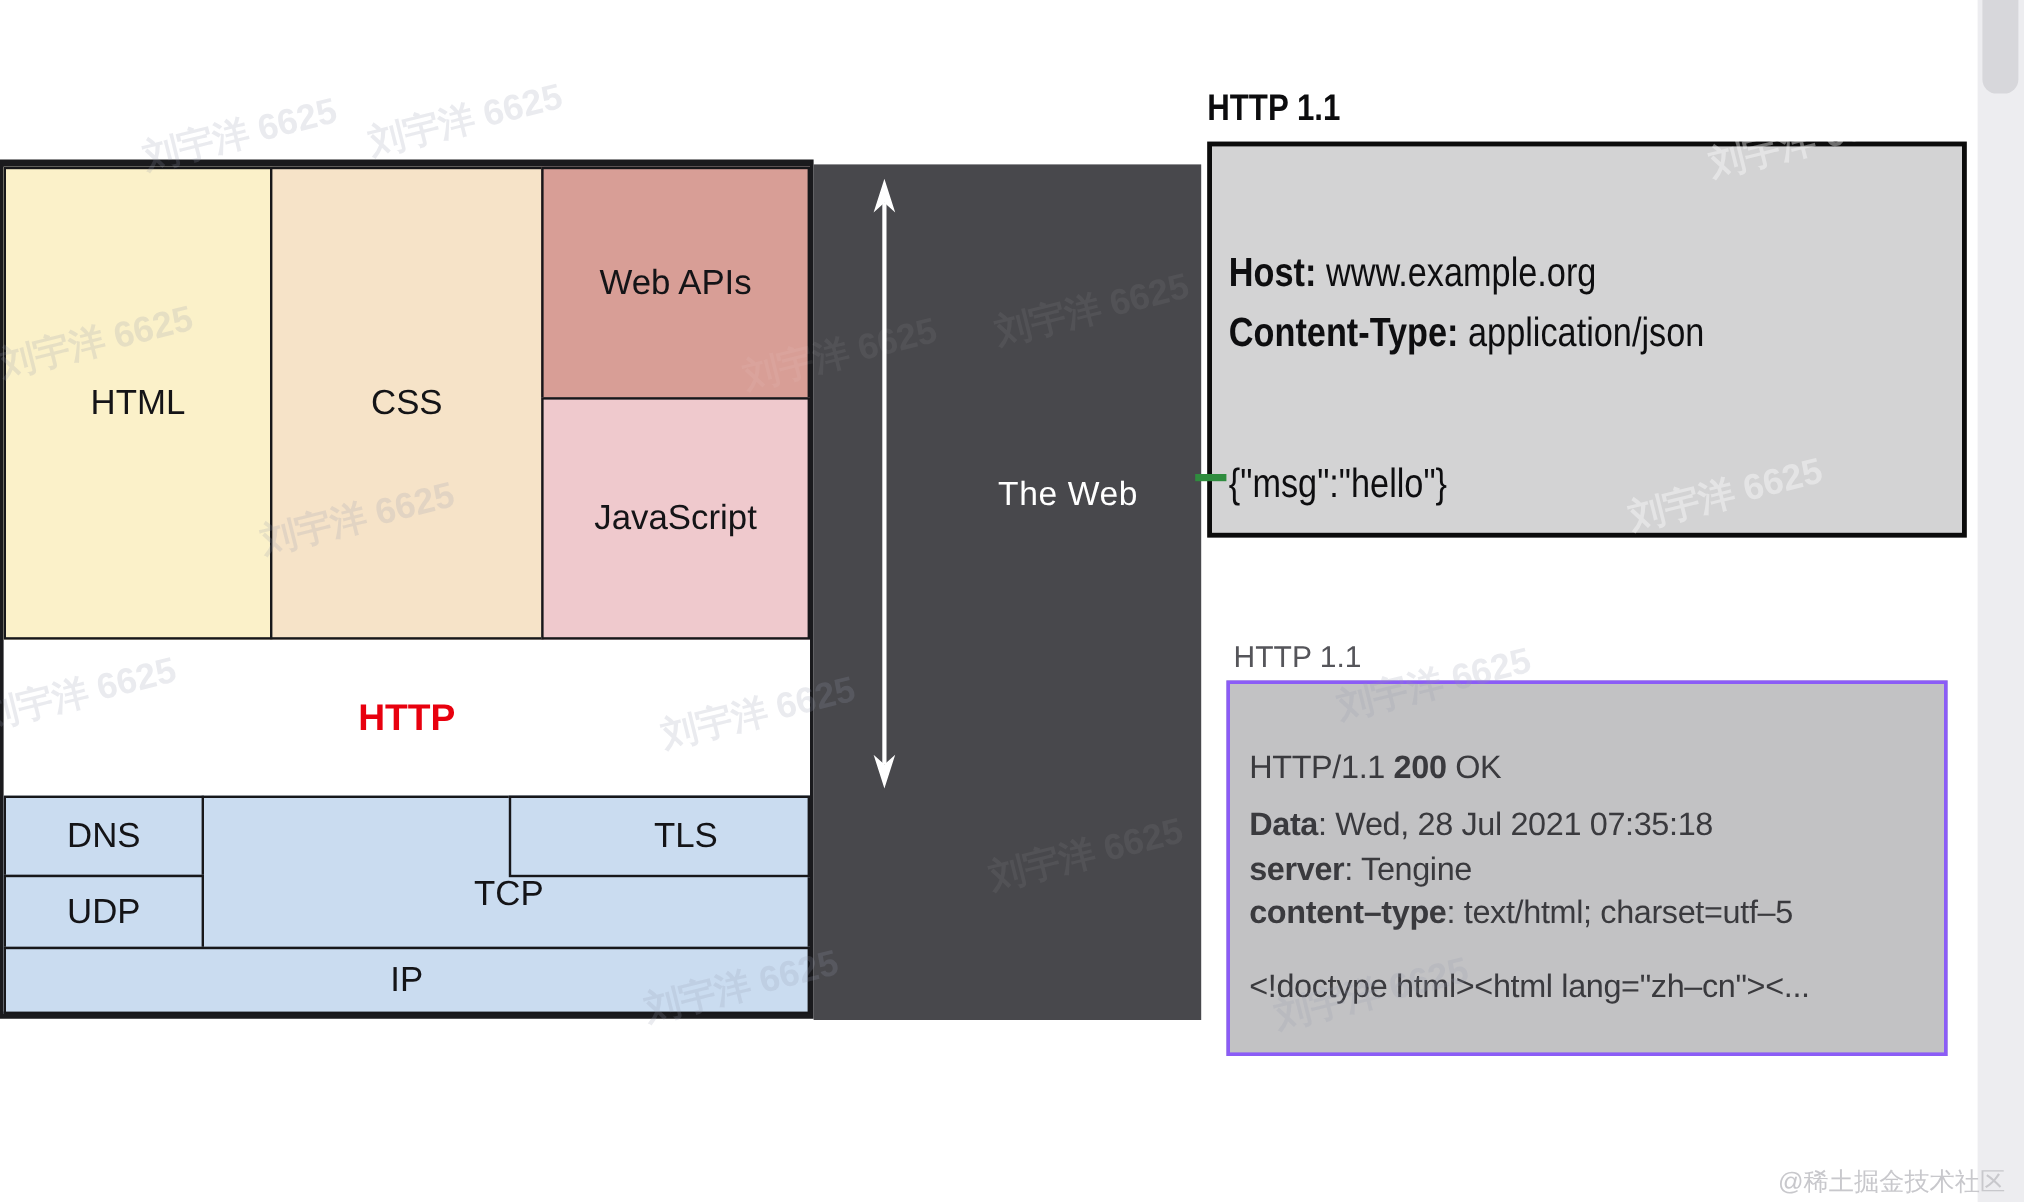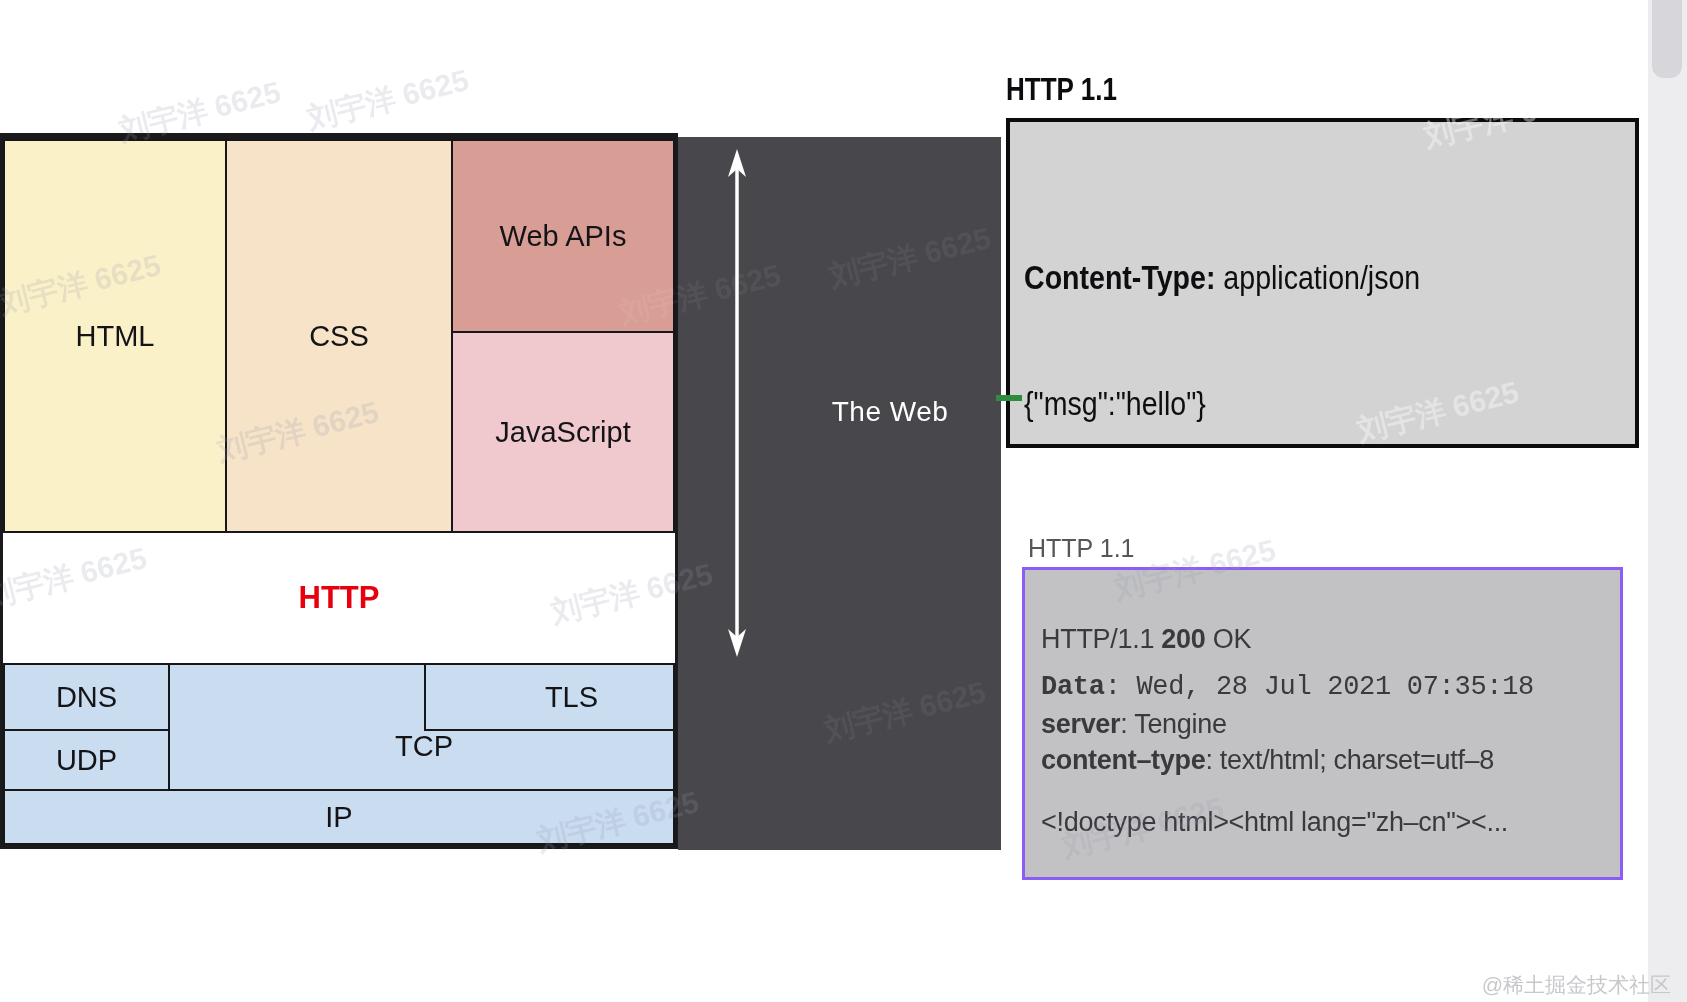--- a/index.html
+++ b/index.html
@@ -79,21 +79,21 @@
   }
   .res-box{
     position:absolute;left:1022px;top:567px;width:601px;height:313px;
     box-sizing:border-box;background:#c2c2c4;border:3px solid #8b5cf6;
   }
   .res-line{
     position:absolute;left:16px;font-size:27px;color:#3a3a3e;
     white-space:nowrap;letter-spacing:-0.3px;font-weight:400;
   }
   .res-line b{font-weight:700;}
-  .sl1{top:54px;} .sl2{top:102px;font-family:Liberation Mono, monospace;} .sl3{top:139px;} .sl4{top:175px;} .sl5{top:237px;}
+  .sl1{top:54px;} .sl2{top:102px;} .sl3{top:139px;} .sl4{top:175px;} .sl5{top:237px;}
 
   
   .right-strip{
     position:absolute;left:1648px;top:0;width:39px;height:1002px;
     background:#ededf0;
   }
   .scroll-thumb{
     position:absolute;left:1652px;top:-14px;width:30px;height:92px;
     border-radius:12px;background:#d7d7db;
   }
@@ -156,20 +156,23 @@
   <polygon points="20,510 11,482 20,490 29,482" fill="#ffffff"></polygon>
 </svg>
 
 <div class="the-web">The Web</div>
 
 <div class="req-title">
   <span class="cond">HTTP 1.1</span>
 </div>
 
 <div class="req-box">
+  <div class="req-line rl2">
+    <span class="cond"><b>Host:</b><span> www.example.org</span></span>
+  </div>
   <div class="req-line rl3">
     <span class="cond"><b>Content-Type:</b><span> application/json</span></span>
   </div>
   <div class="req-line rl5">
     <span class="cond">{"msg":"hello"}</span>
   </div>
 </div>
 
 <div class="green-dash"></div>
 
@@ -179,21 +182,21 @@
   <div class="res-line sl1">
     <span>HTTP/1.1 </span><b>200</b><span> OK</span>
   </div>
   <div class="res-line sl2">
     <b>Data</b><span>: Wed, 28 Jul 2021 07:35:18</span>
   </div>
   <div class="res-line sl3">
     <b>server</b><span>: Tengine</span>
   </div>
   <div class="res-line sl4">
-    <b>content–type</b><span>: text/html; charset=utf–8</span>
+    <b>content–type</b><span>: text/html; charset=utf–5</span>
   </div>
   <div class="res-line sl5">&lt;!doctype html&gt;&lt;html lang="zh–cn"&gt;&lt;...</div>
 </div>
 
 <div class="right-strip"></div>
 <div class="scroll-thumb"></div>
 <div class="credit">@稀土掘金技术社区</div>
 
 <span class="wm wm-light" style="left:200px;top:112px;">刘宇洋 6625</span>
 <span class="wm wm-light" style="left:388px;top:100px;">刘宇洋 6625</span>

